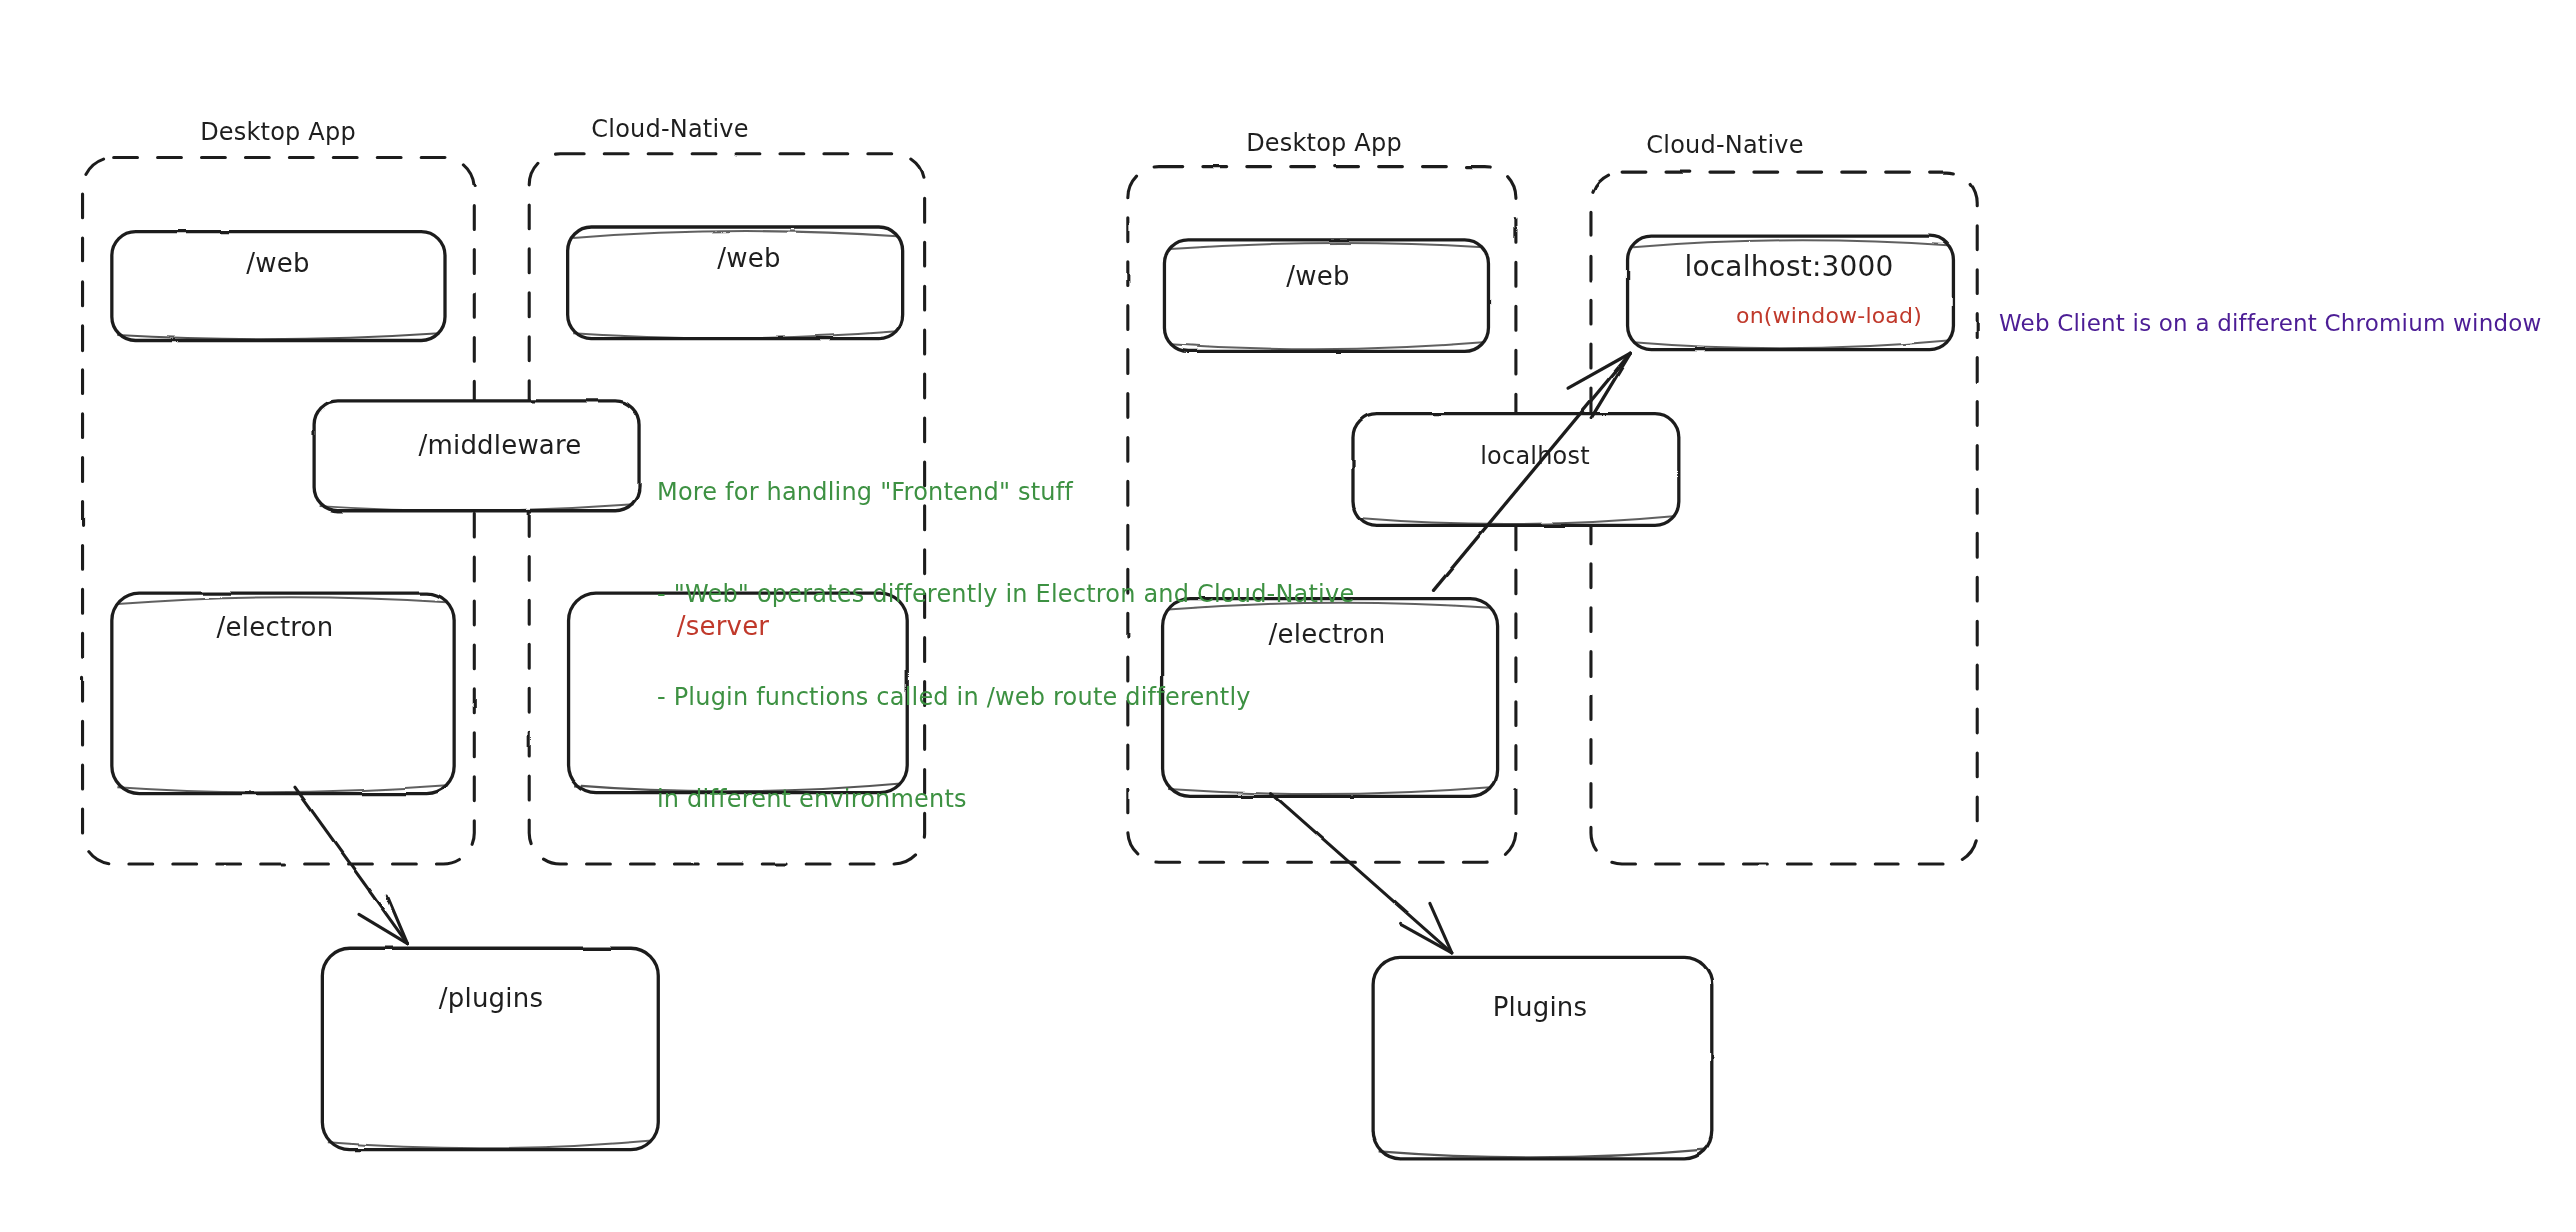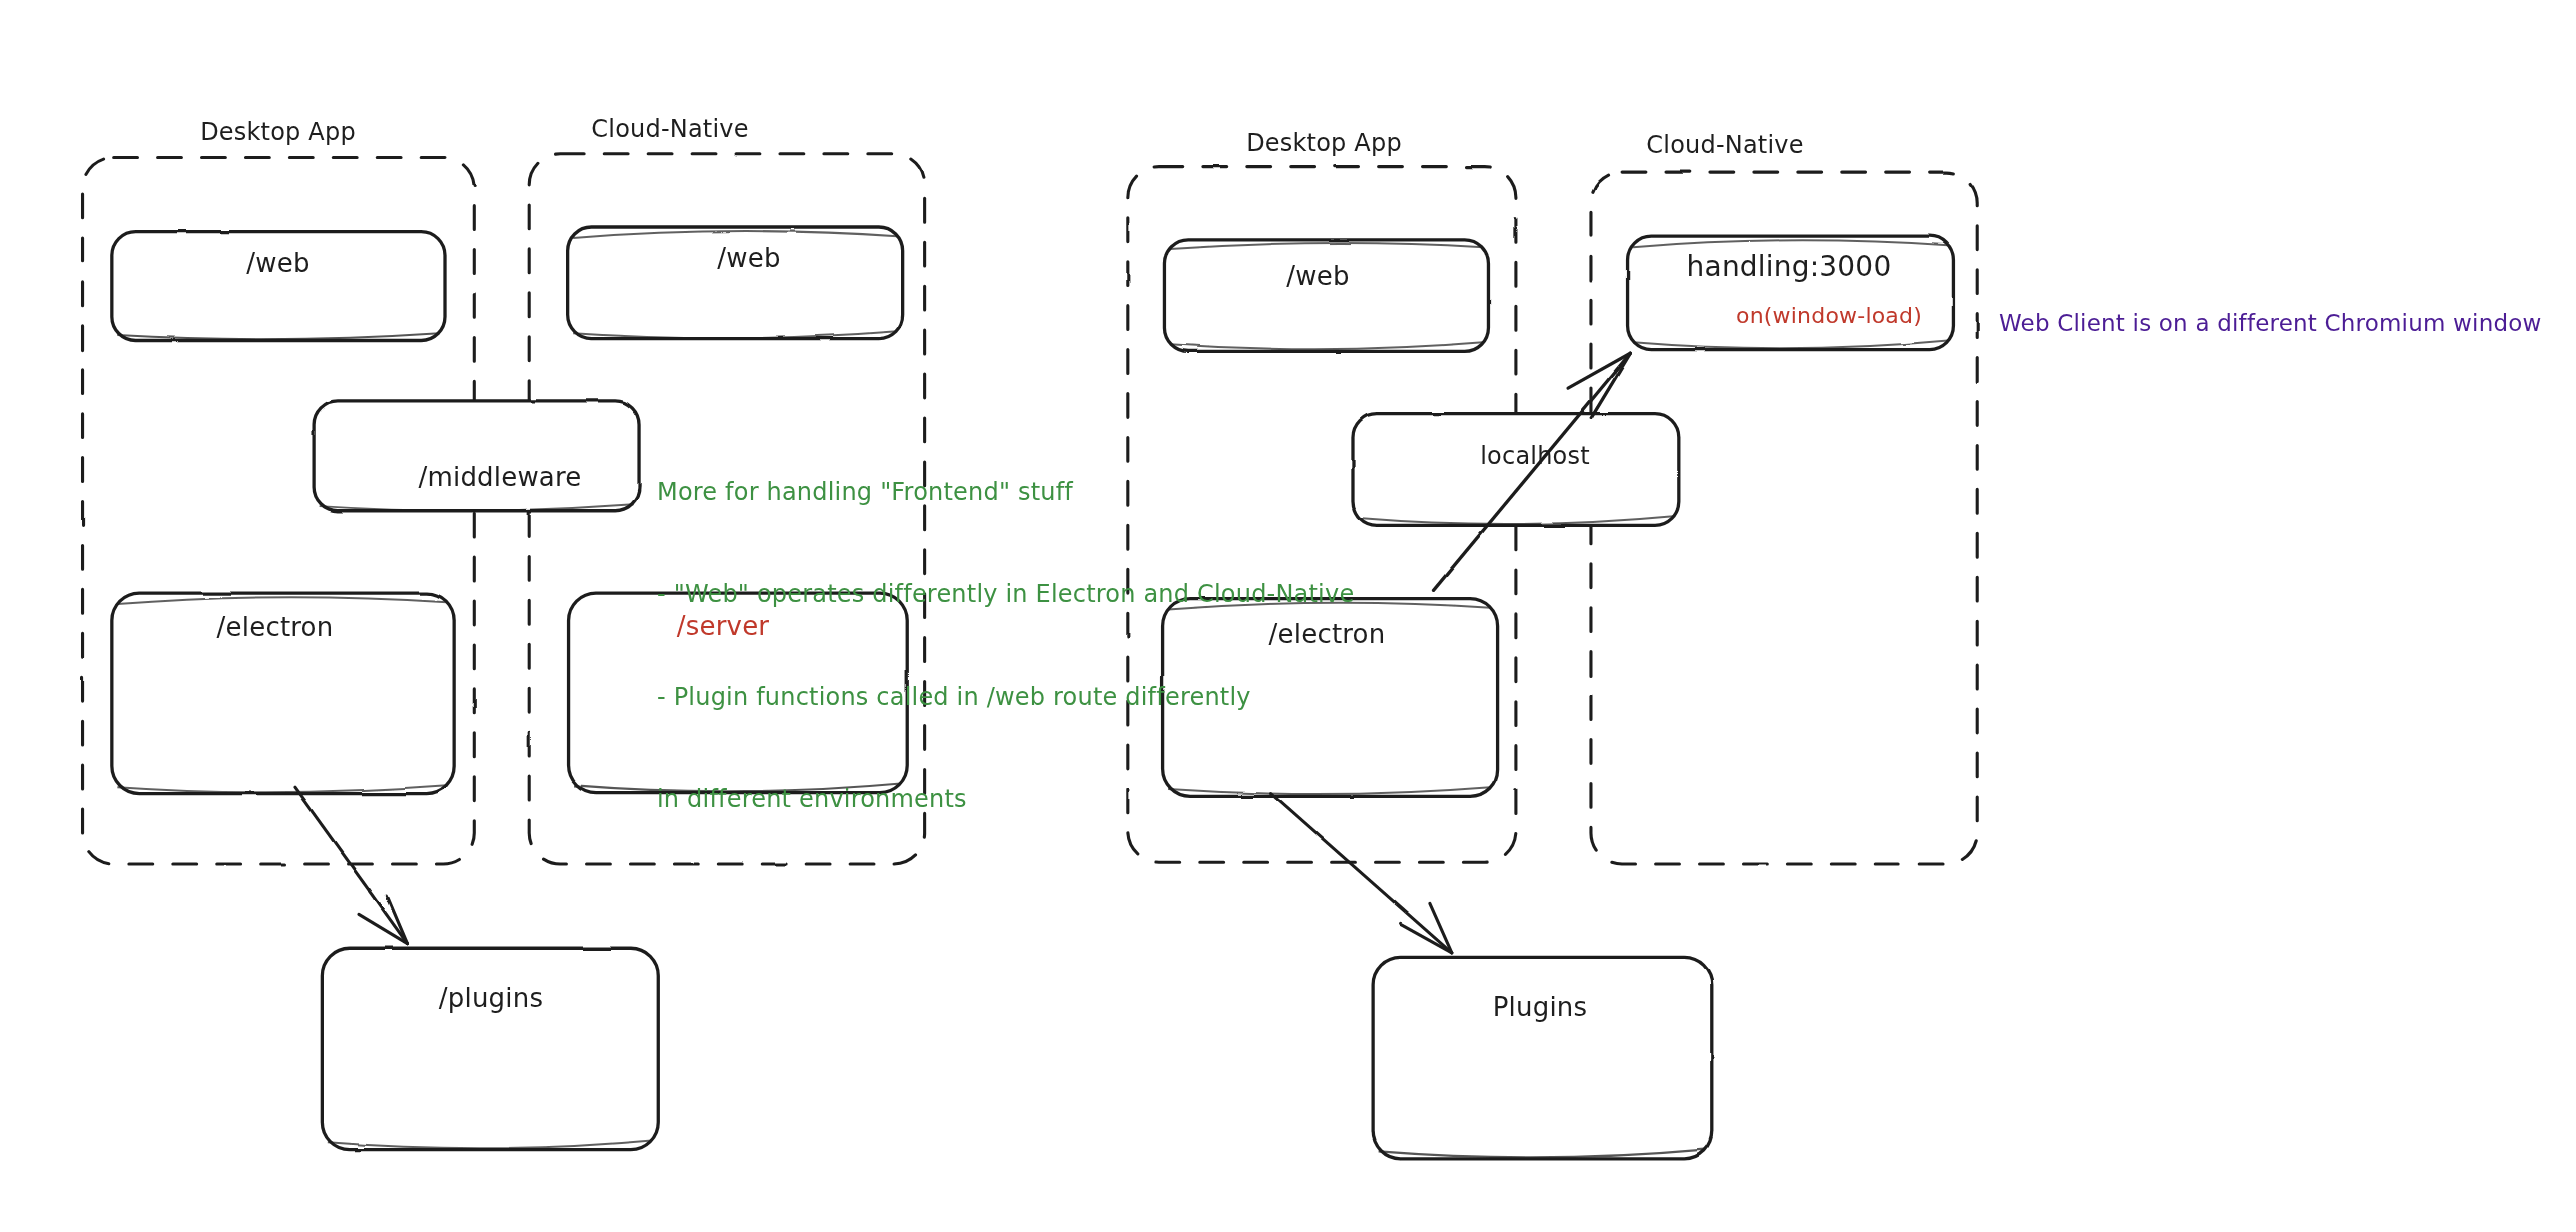--- a/index.html
+++ b/index.html
@@ -178,42 +178,42 @@
   </svg>
 
   <div class="lbl group-title" style="left:278px; top:117px;">Desktop App</div>
 
   <div class="lbl group-title" style="left:670px; top:114px;">Cloud-Native</div>
 
   <div class="lbl box-label" style="left:278px; top:247px;">/web</div>
 
   <div class="lbl box-label" style="left:749px; top:242px;">/web</div>
 
-  <div class="lbl box-label" style="left:500px; top:429px;margin-top:32px;">/middleware</div>
+  <div class="lbl box-label" style="left:500px; top:429px;">/middleware</div>
 
   <div class="lbl box-label" style="left:275px; top:611px;">/electron</div>
 
   <div class="lbl box-label" style="left:723px; top:610px; color:#c0392b;text-align:center;">/server</div>
 
   <div class="lbl box-label" style="left:491px; top:982px;">/plugins</div>
 
   <div class="lbl note-green" style="left:657px; top:407px;">
     <div>More for handling "Frontend" stuff</div>
     <div>- "Web" operates differently in Electron and Cloud-Native</div>
     <div>- Plugin functions called in /web route differently</div>
     <div>in different environments</div>
   </div>
 
   <div class="lbl group-title" style="left:1324px; top:128px;">Desktop App</div>
 
   <div class="lbl group-title" style="left:1725px; top:130px;">Cloud-Native</div>
 
   <div class="lbl box-label" style="left:1318px; top:260px;">/web</div>
 
-  <div class="lbl box-label big" style="left:1789px; top:249px;">handling:3000</div>
+  <div class="lbl box-label big" style="left:1789px; top:249px;">localhost:3000</div>
 
   <div class="lbl sub-red" style="left:1829px; top:302px;">on(window-load)</div>
 
   <div class="lbl box-label" style="left:1535px; top:441px; font-size:24px;">localhost</div>
 
   <div class="lbl box-label" style="left:1327px; top:618px;">/electron</div>
 
   <div class="lbl box-label" style="left:1540px; top:991px;">Plugins</div>
 
   <div class="lbl note-red" style="left:1999px; top:240px;">

